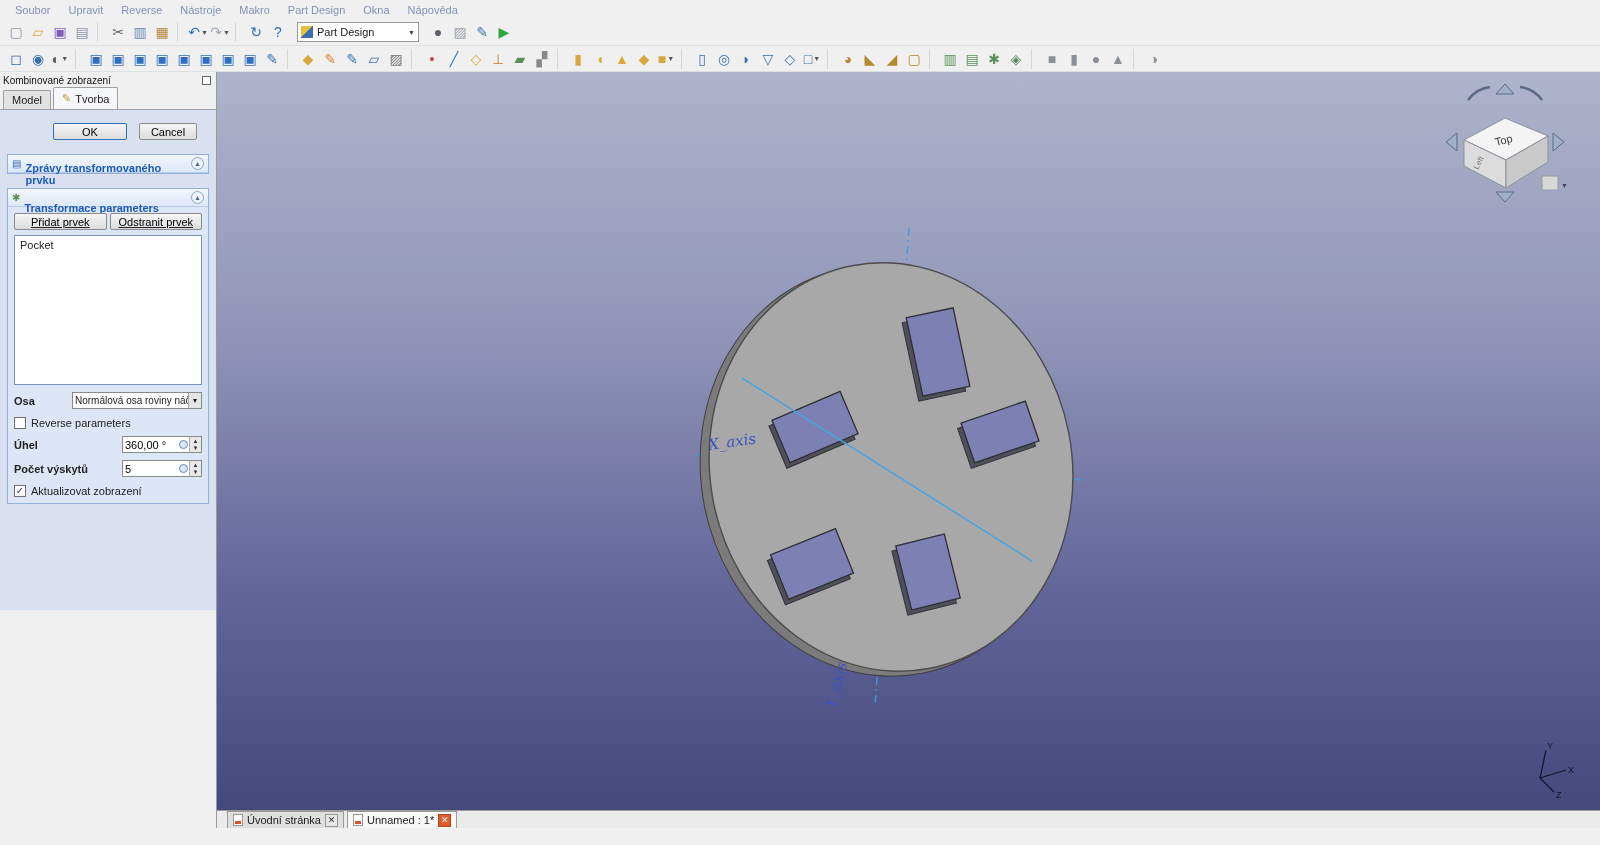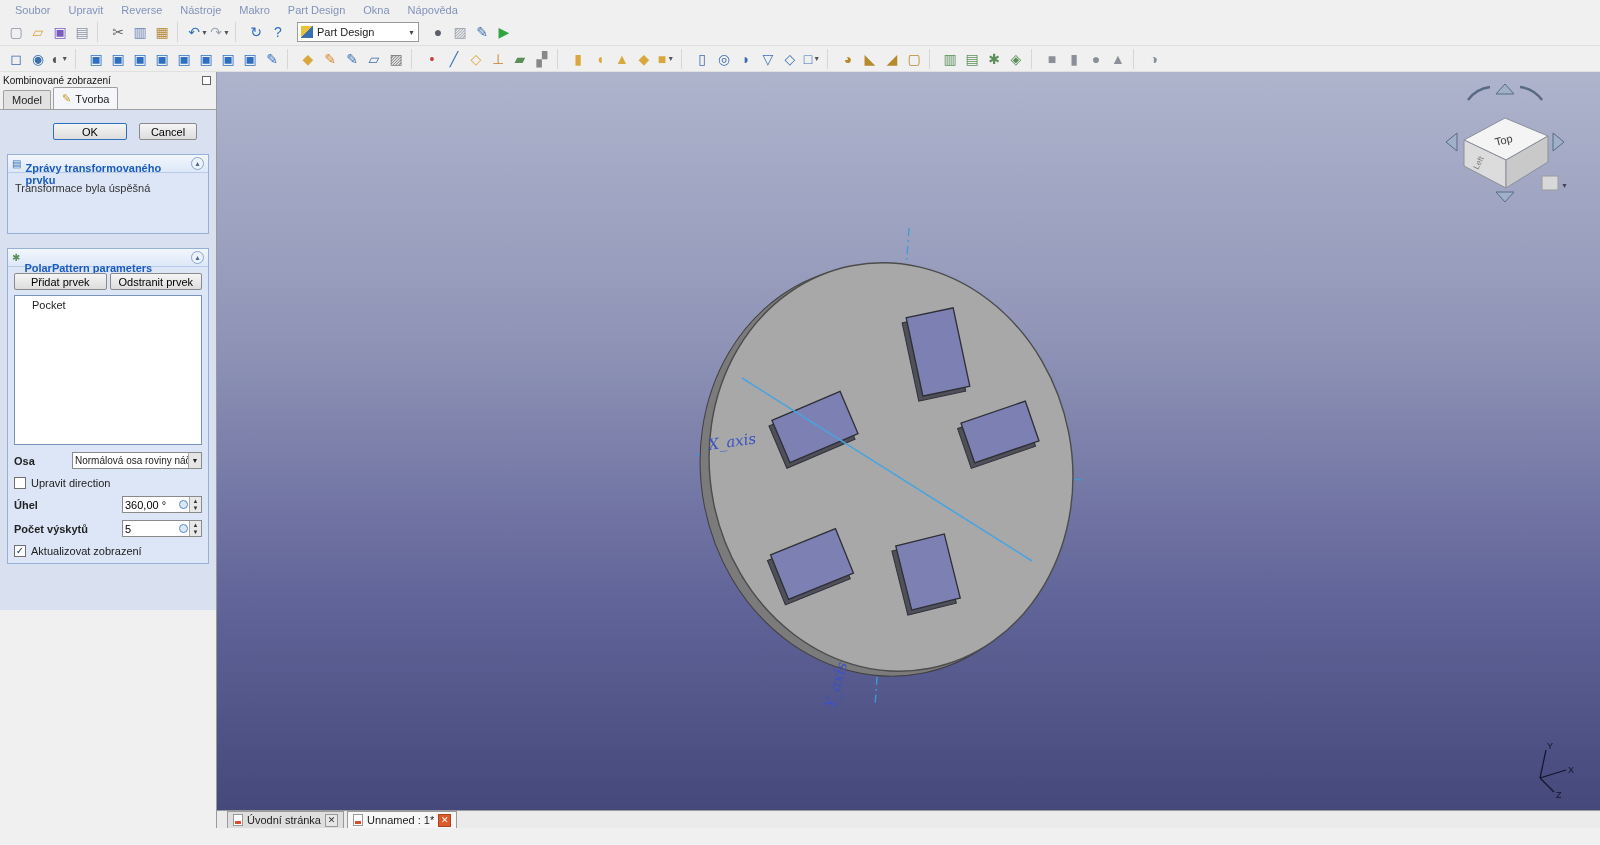--- a/index.html
+++ b/index.html
@@ -38,23 +38,23 @@
   button.std{font-family:inherit;font-size:11px;height:17px;background:linear-gradient(#f5f5f5,#dddddd);border:1px solid #8a8a8a;border-radius:2px;cursor:default;}
   button.ok{width:74px;border:1px solid #2f6fc0;}
   button.cancel{width:58px;}
   .section{margin:14px 7px 0 7px;border:1px solid #97b0d8;background:#dce6f6;}
   .sec-head{display:flex;align-items:center;gap:4px;height:18px;padding:0 4px;background:linear-gradient(#f2f6fd,#dde8f8);border-bottom:1px solid #b9cbe8;}
   .sec-icon{font-size:10px;}
   .sec-title{color:#1a5bbf;font-weight:bold;flex:1;font-size:11px;margin-top:20px;}
   .chev{width:13px;height:13px;border:1px solid #8aa4cc;border-radius:50%;background:#eef3fb;color:#4a6a9a;font-size:8px;display:flex;align-items:center;justify-content:center;flex:none;}
   .sec-body{padding:6px;}
   .msg-body{height:60px;color:#333;padding:9px 7px;}
-  .btn-row2{display:flex;gap:3px;}
+  .btn-row2{display:flex;gap:3px;text-decoration:underline;}
   button.small{flex:1;height:17px;padding:0 4px;}
-  .feature-list{list-style:none;background:#fff;border:1px solid #7a93b8;height:150px;margin-top:5px;padding:3px 17px;}
+  .feature-list{list-style:none;background:#fff;border:1px solid #7a93b8;height:150px;margin-top:5px;padding:3px 5px;}
   .feature-list li{font-size:11px;cursor:default;}
   .form-row{display:flex;align-items:center;margin-top:7px;}
   .form-row label{flex:1;font-size:11px;font-weight:bold;}
   .combo{display:flex;align-items:center;width:130px;height:17px;background:#fff;border:1px solid #8a8a8a;font-size:10px;flex:none;}
   .combo .val{flex:1;padding-left:2px;white-space:nowrap;overflow:hidden;}
   .combo .btn{width:13px;height:100%;background:#e5e5e5;border-left:1px solid #aaa;font-size:7px;display:flex;align-items:center;justify-content:center;flex:none;}
   .check-row{display:flex;align-items:center;gap:5px;margin-top:8px;}
   .cb{width:12px;height:12px;background:#fff;border:1px solid #707070;font-size:10px;line-height:10px;text-align:center;color:#173a6b;flex:none;}
   .spin{display:flex;align-items:center;width:80px;height:17px;background:#fff;border:1px solid #8a8a8a;flex:none;}
   .spin input{border:none;outline:none;width:100%;min-width:0;font-size:11px;font-family:inherit;padding-left:2px;background:transparent;}
@@ -333,27 +333,26 @@
         <button class="std ok">OK</button>
         <button class="std cancel">Cancel</button>
       </div>
 
       <div class="section">
         <div class="sec-head">
           <span class="sec-icon" style="color:#3a6fb0;">▤</span>
           <span class="sec-title">Zprávy transformovaného prvku</span>
           <span class="chev">▴</span>
         </div>
-        <div class="msg-body">Transformace byla úspěšná</div>
       </div>
 
       <div class="section">
         <div class="sec-head">
           <span class="sec-icon" style="color:#5a8f5a;">✱</span>
-          <span class="sec-title">PolarPattern parameters</span>
+          <span class="sec-title">Transformace parameters</span>
           <span class="chev">▴</span>
         </div>
         <div class="sec-body">
           <div class="btn-row2">
             <button class="std small">Přidat prvek</button>
             <button class="std small">Odstranit prvek</button>
           </div>
           <ul class="feature-list">
               <li>Pocket</li>
             </ul>
@@ -361,21 +360,21 @@
           <div class="form-row">
             <label>Osa</label>
             <div class="combo">
               <span class="val">Normálová osa roviny náčrtu</span>
               <span class="btn">▼</span>
             </div>
           </div>
 
           <div class="check-row">
             <span class="cb"></span>
-            <label>Upravit direction</label>
+            <label>Reverse parameters</label>
           </div>
 
           <div class="form-row">
             <label>Úhel</label>
             <div class="spin">
               <input value="360,00 °" style="">
               <span class="expr"></span>
               <span class="spin-btns">
                   <span>▲</span>
                   <span>▼</span>

